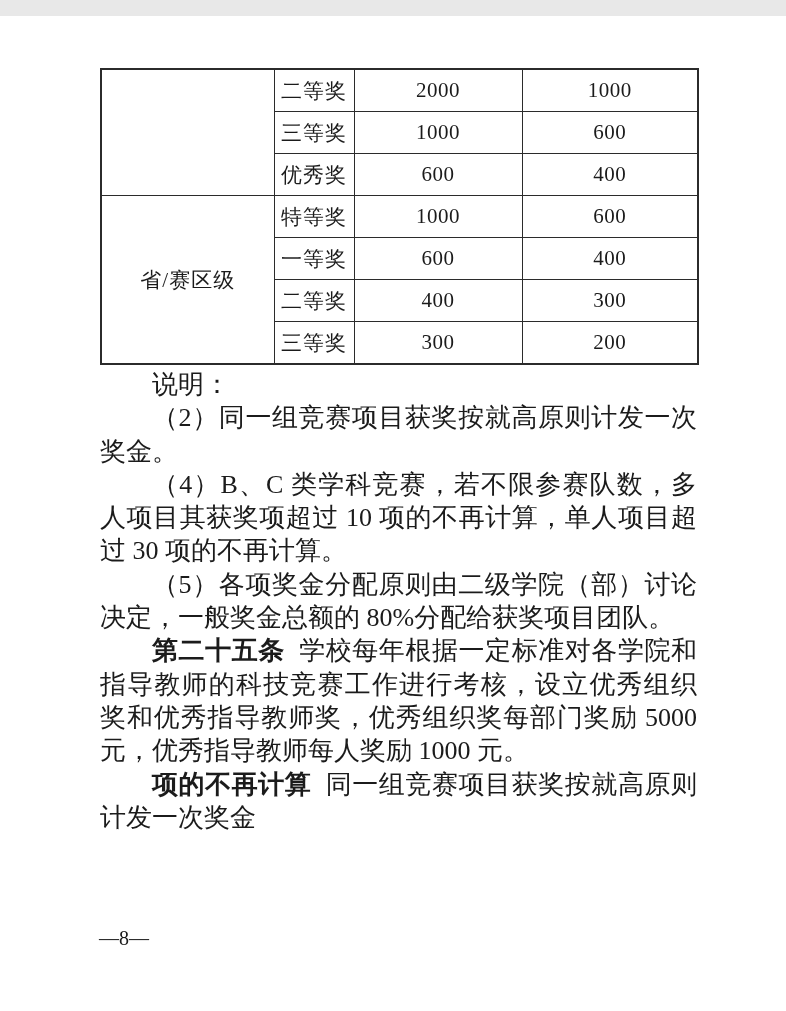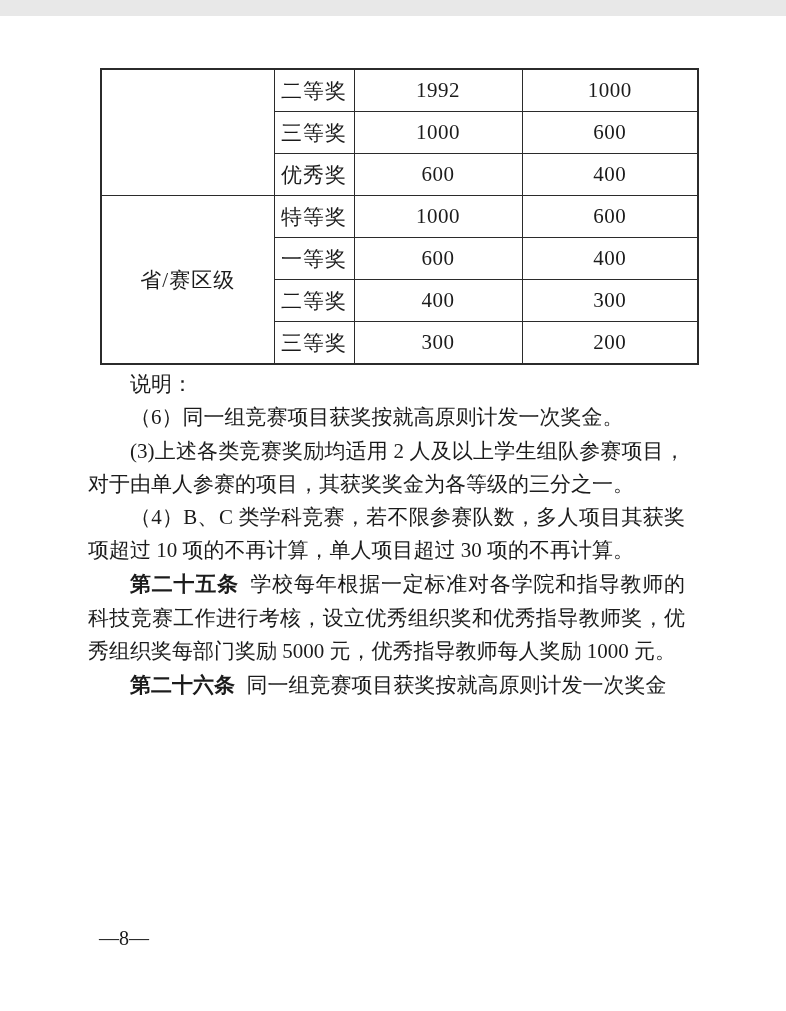--- a/index.html
+++ b/index.html
@@ -38,35 +38,35 @@
     letter-spacing: 1px;
     overflow: hidden;
   }
   .award-table td.num {
     letter-spacing: 0.5px;
   }
 
   
   .text-block {
     position: absolute;
-    left: 88px;
+    left: 100px;
     top: 352px;
     width: 597px;
-    font-size: 21px;
+    font-size: 26px;
     line-height: 33.3px;
     text-align: justify;
   }
   .text-block p {
     margin: 0;
     text-indent: 2em;
   }
   .article-title {
     font-weight: 700;
     margin-right: 0.55em;
-    font-family: Liberation Mono, monospace;
+    font-family: Liberation Sans, sans-serif;
   }
 
   
   .page-number {
     position: absolute;
     left: 99px;
     top: 911px;
     font-size: 20px;
     letter-spacing: 0px;
   }
@@ -80,21 +80,21 @@
     <colgroup>
       <col style="width:173px">
       <col style="width:80px">
       <col style="width:168px">
       <col style="width:176px">
     </colgroup>
     <tbody>
       <tr>
         <td rowspan="3"></td>
         <td>二等奖</td>
-        <td class="num">1992</td>
+        <td class="num">2000</td>
         <td class="num">1000</td>
       </tr>
       <tr>
         <td>三等奖</td>
         <td class="num">1000</td>
         <td class="num">600</td>
       </tr>
       <tr>
         <td>优秀奖</td>
         <td class="num">600</td>
@@ -119,22 +119,22 @@
       <tr>
         <td>三等奖</td>
         <td class="num">300</td>
         <td class="num">200</td>
       </tr>
     </tbody>
   </table>
 
   <div class="text-block">
     <p>说明：</p>
-    <p>（6）同一组竞赛项目获奖按就高原则计发一次奖金。</p>
-    <p>(3)上述各类竞赛奖励均适用 2 人及以上学生组队参赛项目，对于由单人参赛的项目，其获奖奖金为各等级的三分之一。</p>
+    <p>（2）同一组竞赛项目获奖按就高原则计发一次奖金。</p>
     <p>（4）B、C 类学科竞赛，若不限参赛队数，多人项目其获奖项超过 10 项的不再计算，单人项目超过 30 项的不再计算。</p>
+    <p>（5）各项奖金分配原则由二级学院（部）讨论决定，一般奖金总额的 80%分配给获奖项目团队。</p>
     <p><span class="article-title">第二十五条</span><span>学校每年根据一定标准对各学院和指导教师的科技竞赛工作进行考核，设立优秀组织奖和优秀指导教师奖，优秀组织奖每部门奖励 5000 元，优秀指导教师每人奖励 1000 元。</span></p>
-    <p><span class="article-title">第二十六条</span><span>同一组竞赛项目获奖按就高原则计发一次奖金</span></p>
+    <p><span class="article-title">项的不再计算</span><span>同一组竞赛项目获奖按就高原则计发一次奖金</span></p>
   </div>
 
   <div class="page-number">—8—</div>
 
 </div>
 
 </body></html>

